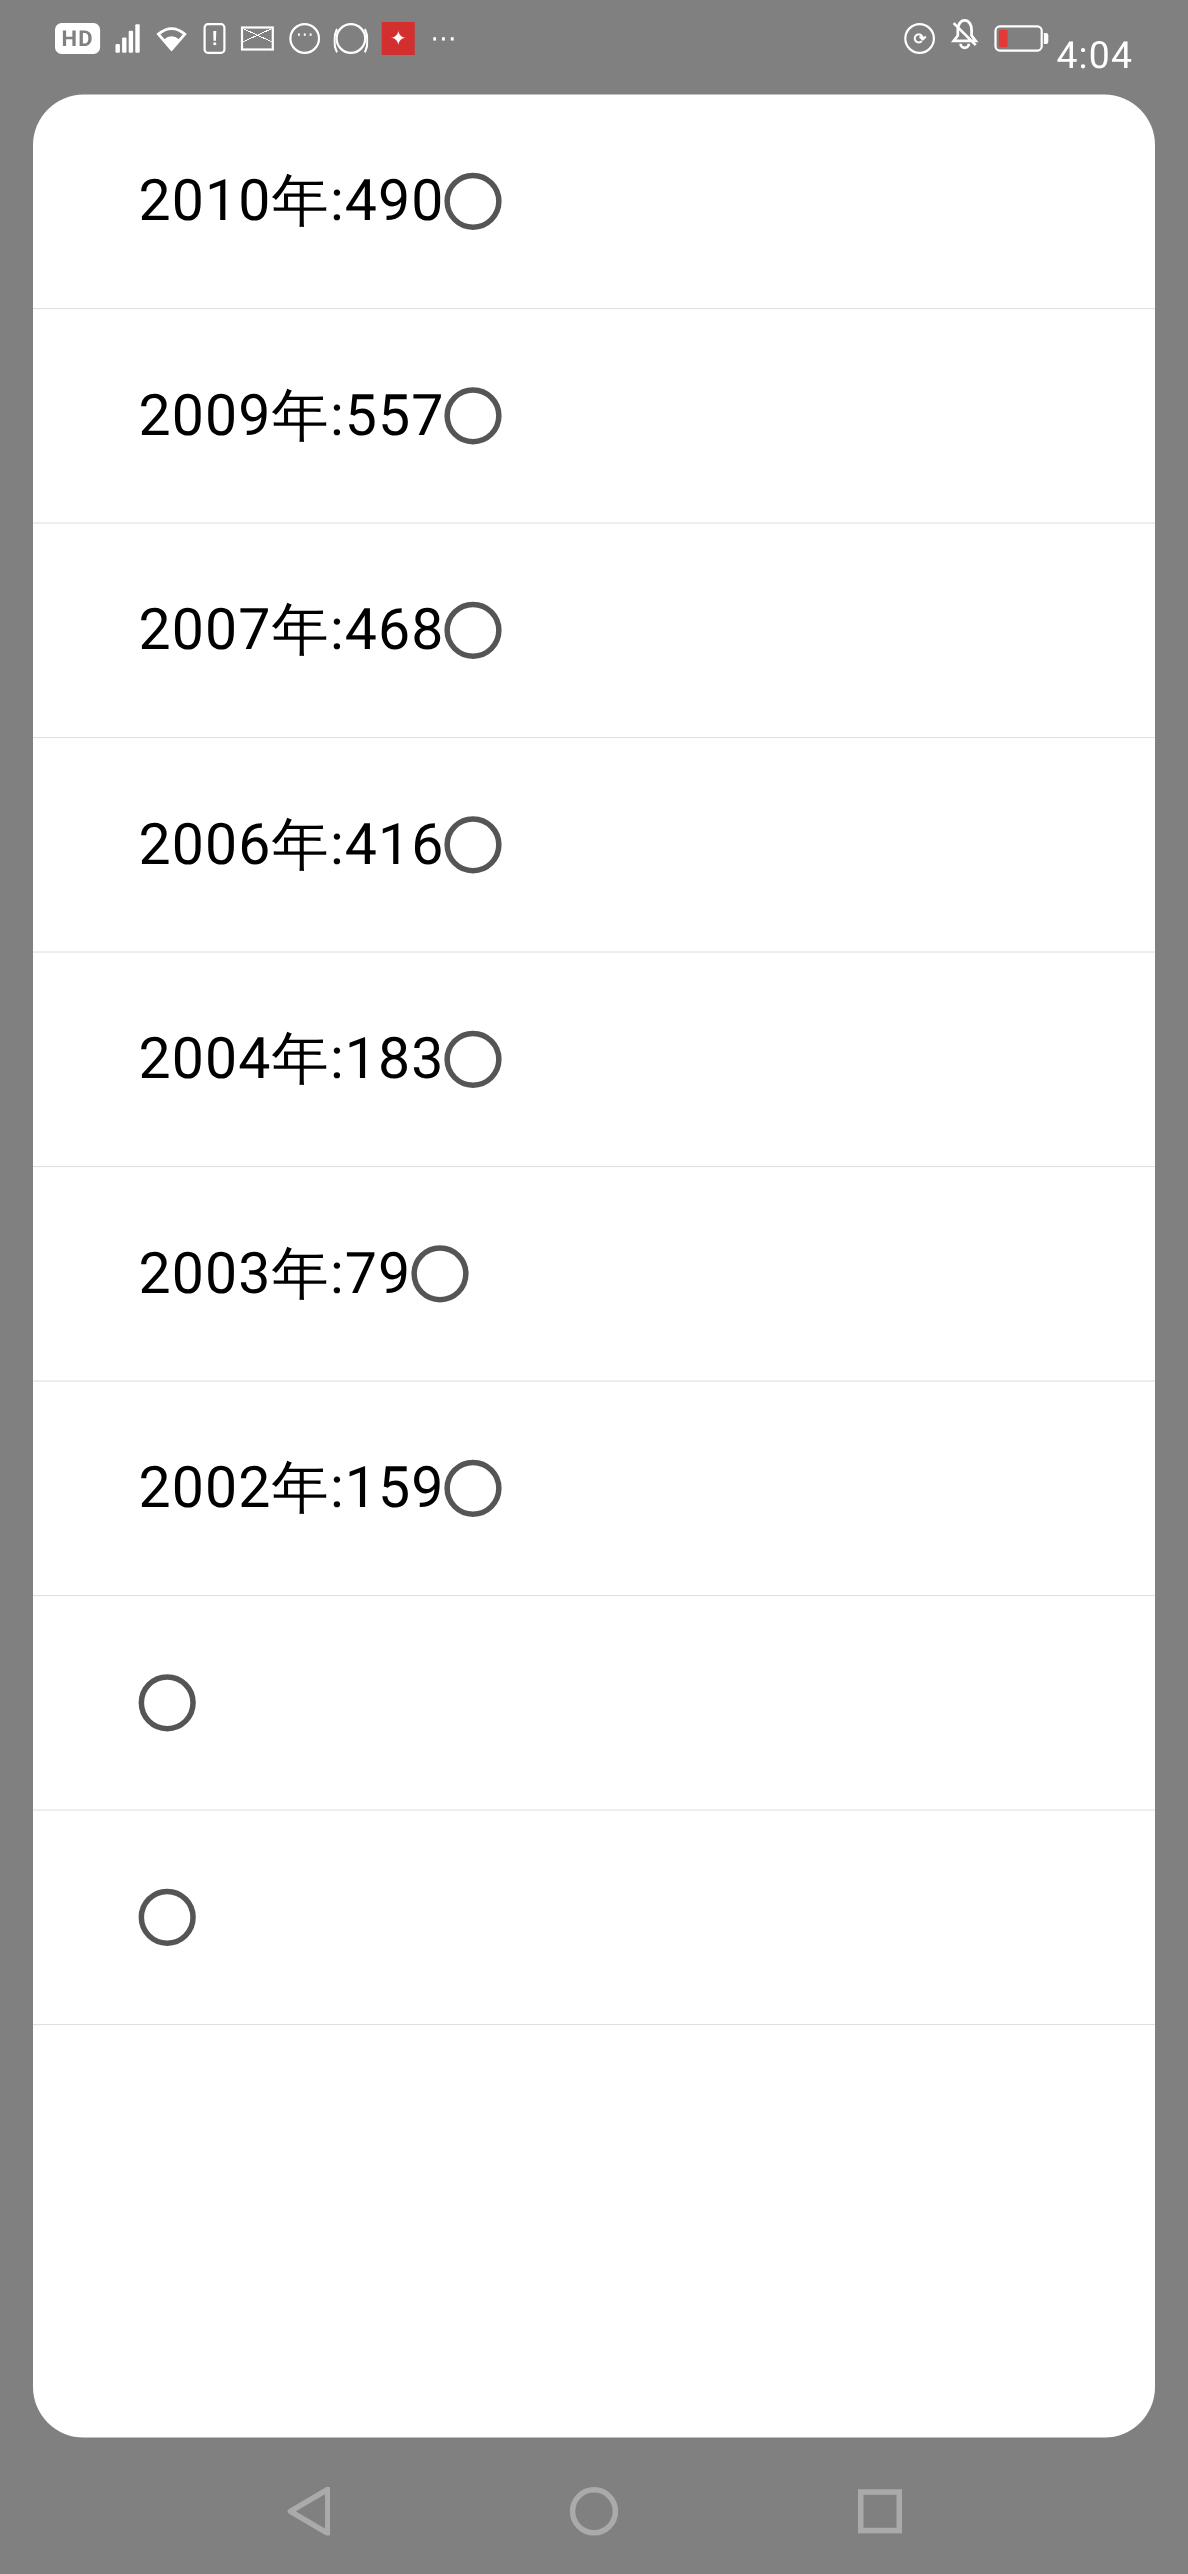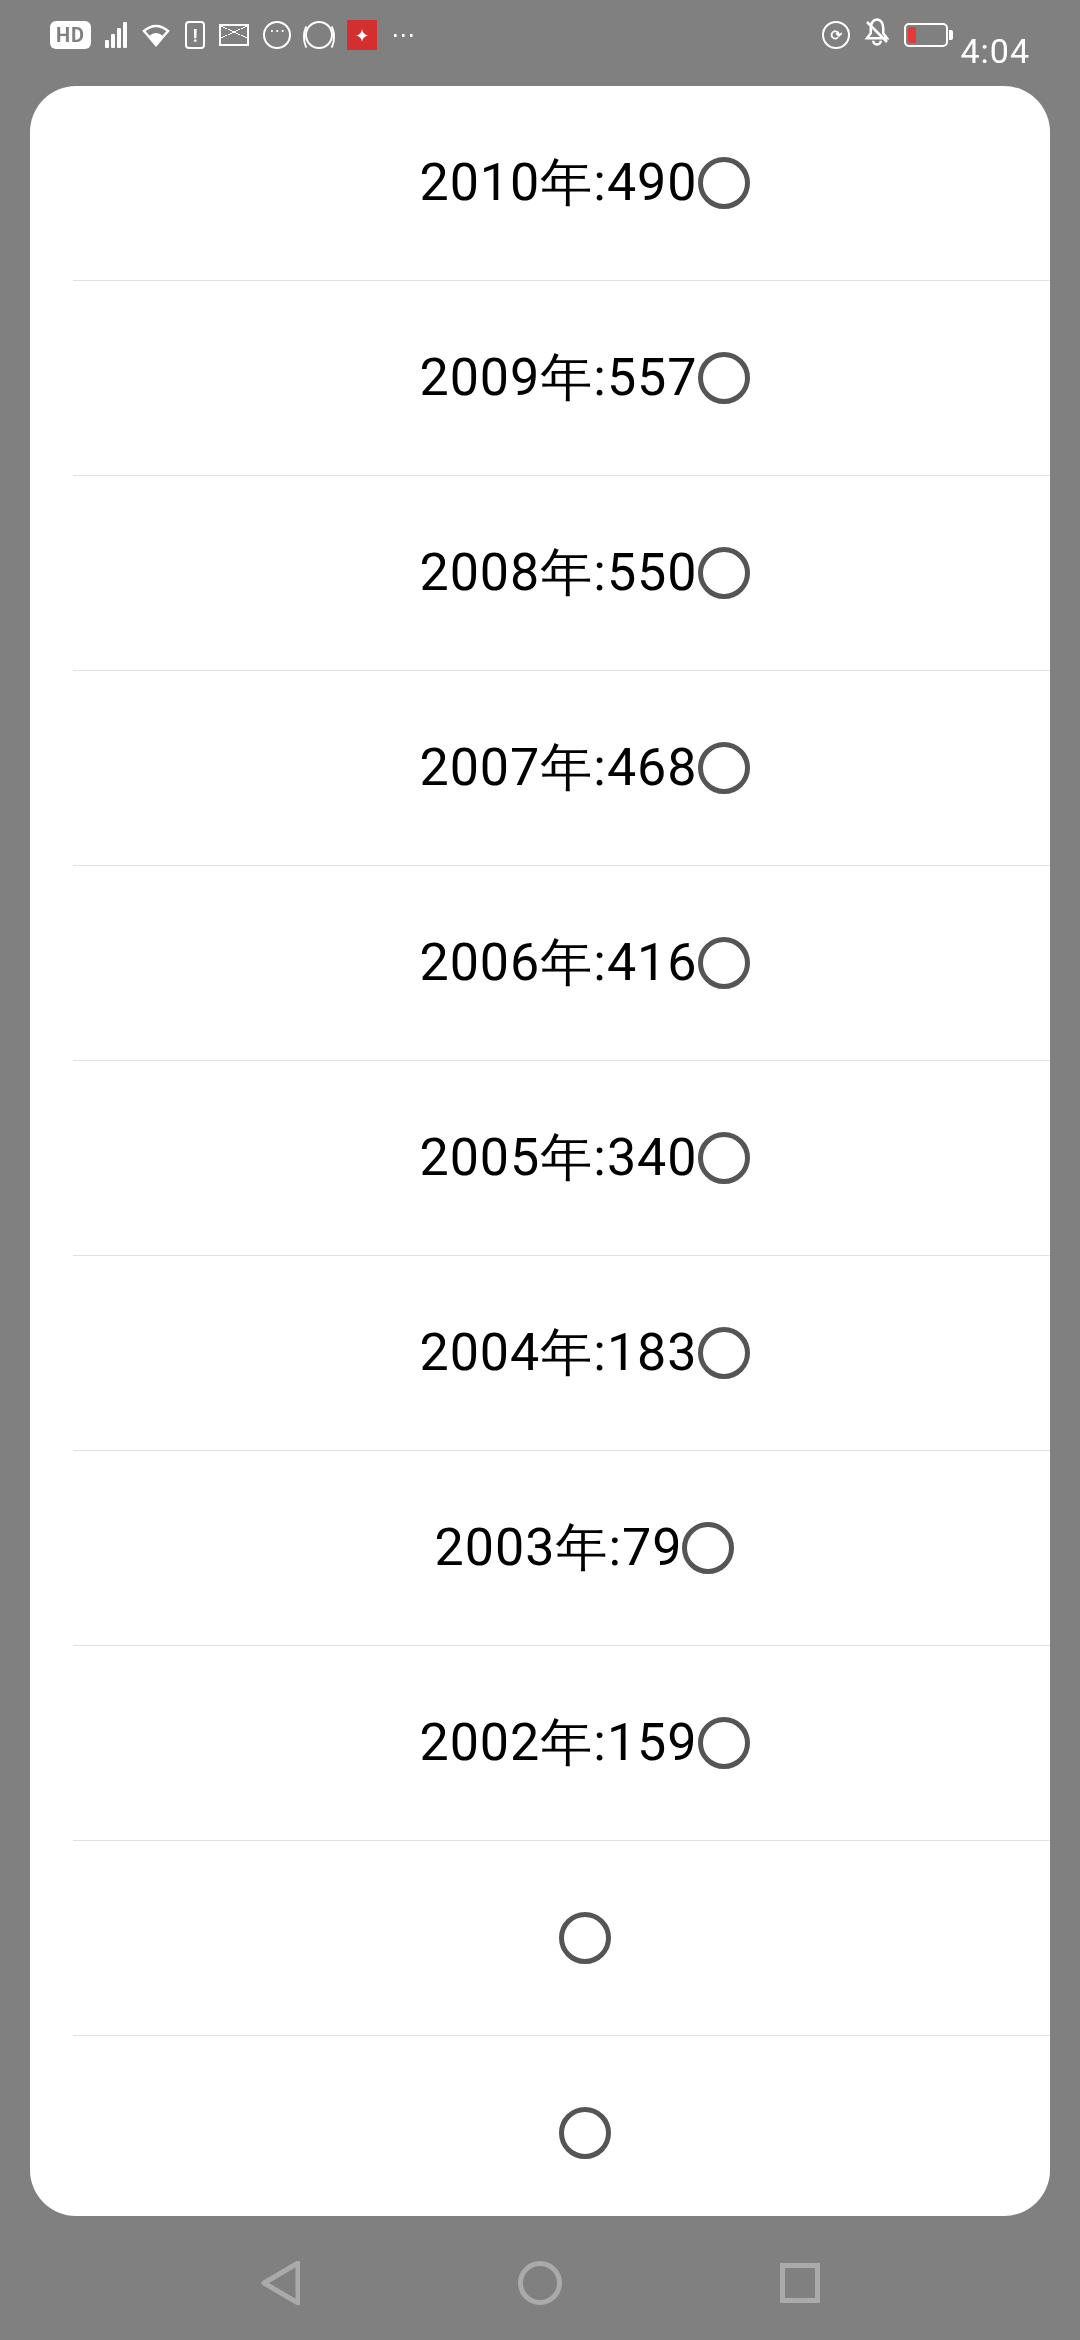--- a/index.html
+++ b/index.html
@@ -125,24 +125,23 @@
       right: 30px;
       bottom: 124px;
       background: #fff;
       border-radius: 46px;
       overflow: hidden;
     }
     .list-item {
       height: 195px;
       display: flex;
       align-items: center;
-      justify-content: center;
+      justify-content: flex-start;
       padding: 0 50px 0 96px;
       border-bottom: 1px solid #e0e0e0;
-      margin-left: 43px;
     }
     .list-item:first-child {
       border-top: none;
     }
     .item-label {
       font-size: 52px;
       color: #000;
       letter-spacing: 1px;
     }
     .radio-circle {
@@ -216,33 +215,25 @@
 <div class="dialog">
   <div class="list-item">
     <span class="item-label">2010年:490</span>
     <span class="radio-circle"></span>
   </div>
   <div class="list-item">
     <span class="item-label">2009年:557</span>
     <span class="radio-circle"></span>
   </div>
   <div class="list-item">
-    <span class="item-label">2008年:550</span>
-    <span class="radio-circle"></span>
-  </div>
-  <div class="list-item">
     <span class="item-label">2007年:468</span>
     <span class="radio-circle"></span>
   </div>
   <div class="list-item">
     <span class="item-label">2006年:416</span>
-    <span class="radio-circle"></span>
-  </div>
-  <div class="list-item">
-    <span class="item-label">2005年:340</span>
     <span class="radio-circle"></span>
   </div>
   <div class="list-item">
     <span class="item-label">2004年:183</span>
     <span class="radio-circle"></span>
   </div>
   <div class="list-item">
     <span class="item-label">2003年:79</span>
     <span class="radio-circle"></span>
   </div>

